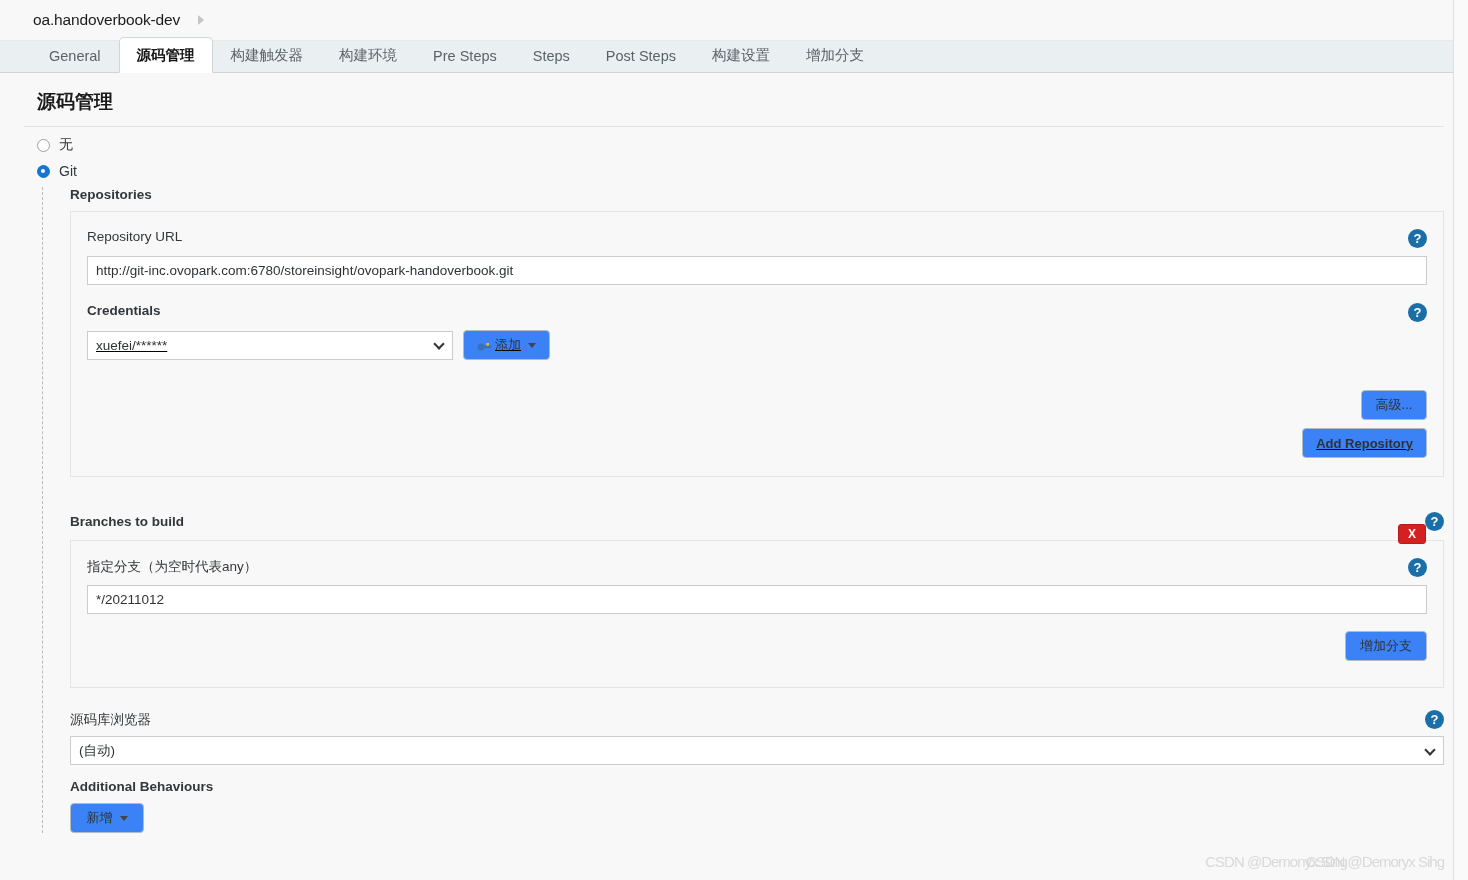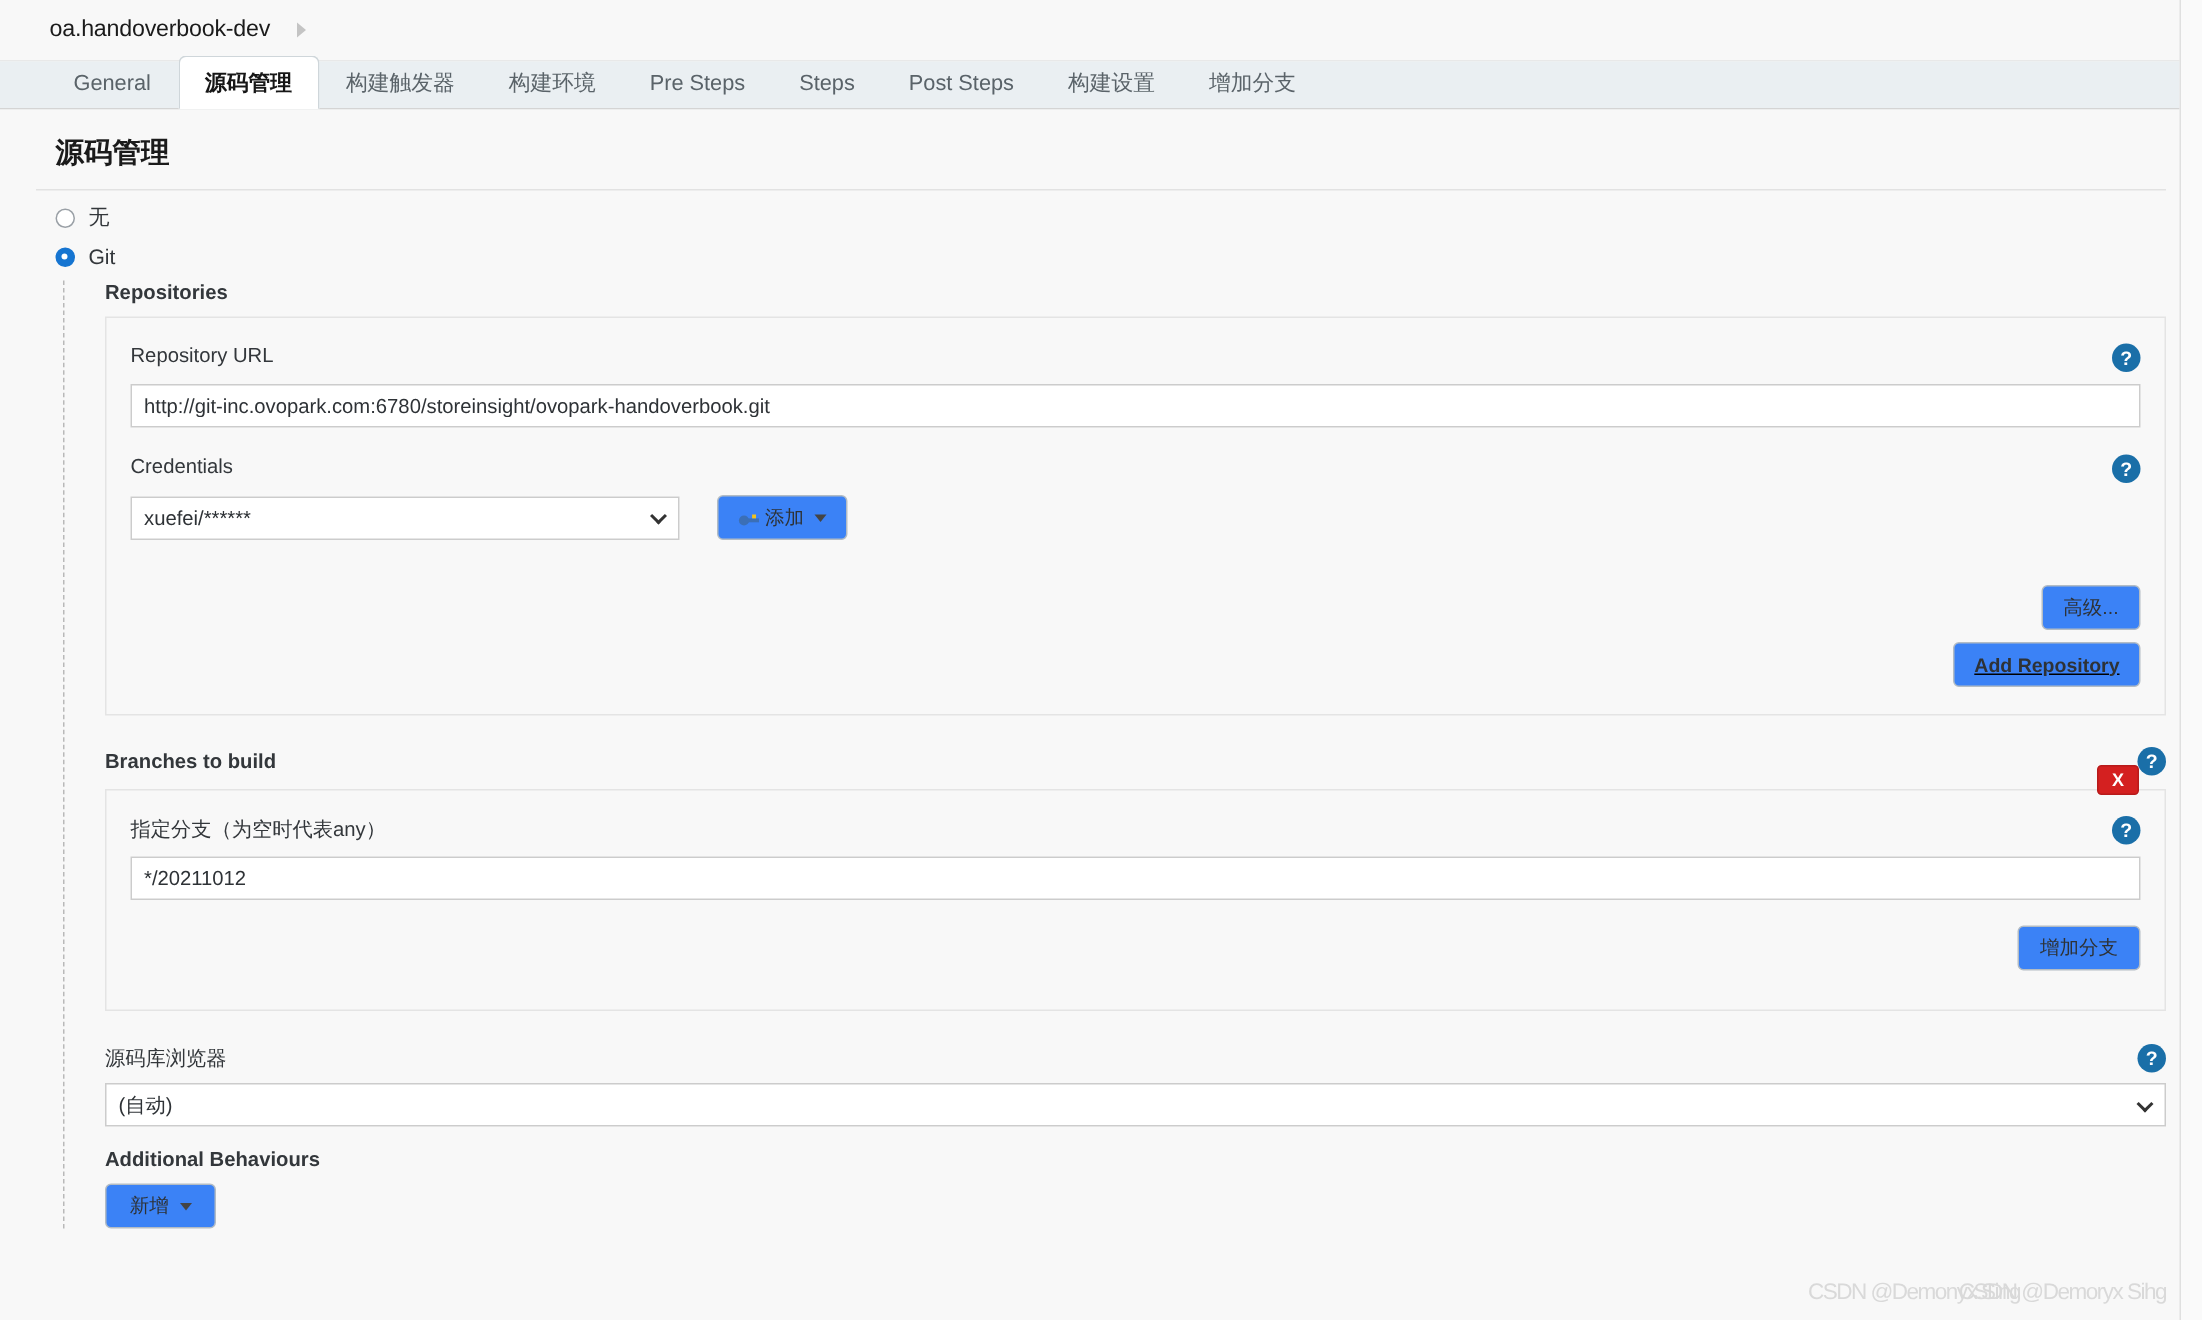--- a/index.html
+++ b/index.html
@@ -215,27 +215,27 @@
 
         <div style="display:flex;align-items:flex-start;justify-content:space-between;">
           <div style="flex:1;">
             <div class="sub-label">Repository URL</div>
           </div>
           <div class="help">?</div>
         </div>
         <input class="text-input" type="text" value="http://git-inc.ovopark.com:6780/storeinsight/ovopark-handoverbook.git" style="">
 
         <div style="display:flex;align-items:flex-start;justify-content:space-between;margin-top:18px;">
-          <div style="flex:1;">
+          <div style="flex:1;font-weight:bold;">
             <div class="sub-label">Credentials</div>
           </div>
           <div class="help">?</div>
         </div>
 
-        <div style="display:flex;align-items:center;gap:25px;margin-top:8px;">
+        <div style="display:flex;align-items:center;gap:10px;margin-top:8px;text-decoration:underline;">
           <div class="select" style="width:366px;">
             <span>xuefei/******</span>
             <span class="chev"></span>
           </div>
           <button class="btn">
             <span class="key-icon">
               <svg width="15" height="13" viewBox="0 0 15 13">
                 <circle cx="4" cy="8" r="3.4" fill="#3b6fb6"></circle>
                 <rect x="6" y="6.6" width="8" height="2.6" fill="#3b6fb6"></rect>
                 <rect x="9.4" y="4" width="2.6" height="2.6" fill="#f2c21c"></rect>
@@ -248,21 +248,21 @@
 
         <div class="row-right" style="margin-top:30px;">
           <button class="btn" style="min-width:66px;">高级...</button>
         </div>
         <div class="row-right" style="margin-top:8px;text-decoration:underline;">
           <button class="btn bold" style="min-width:120px;">Add Repository</button>
         </div>
       </div>
 
       
-      <div style="display:flex;align-items:center;justify-content:space-between;margin-top:21px;">
+      <div style="display:flex;align-items:center;justify-content:space-between;margin-top:35px;">
         <div class="field-label">Branches to build</div>
         <div class="help">?</div>
       </div>
 
       <div class="panel" style="min-height:148px;margin-top:9px;">
         <div class="abs" style="right:17px;top:-17px;">
           <div class="btn-x">X</div>
         </div>
 
         <div style="display:flex;align-items:flex-start;justify-content:space-between;">

